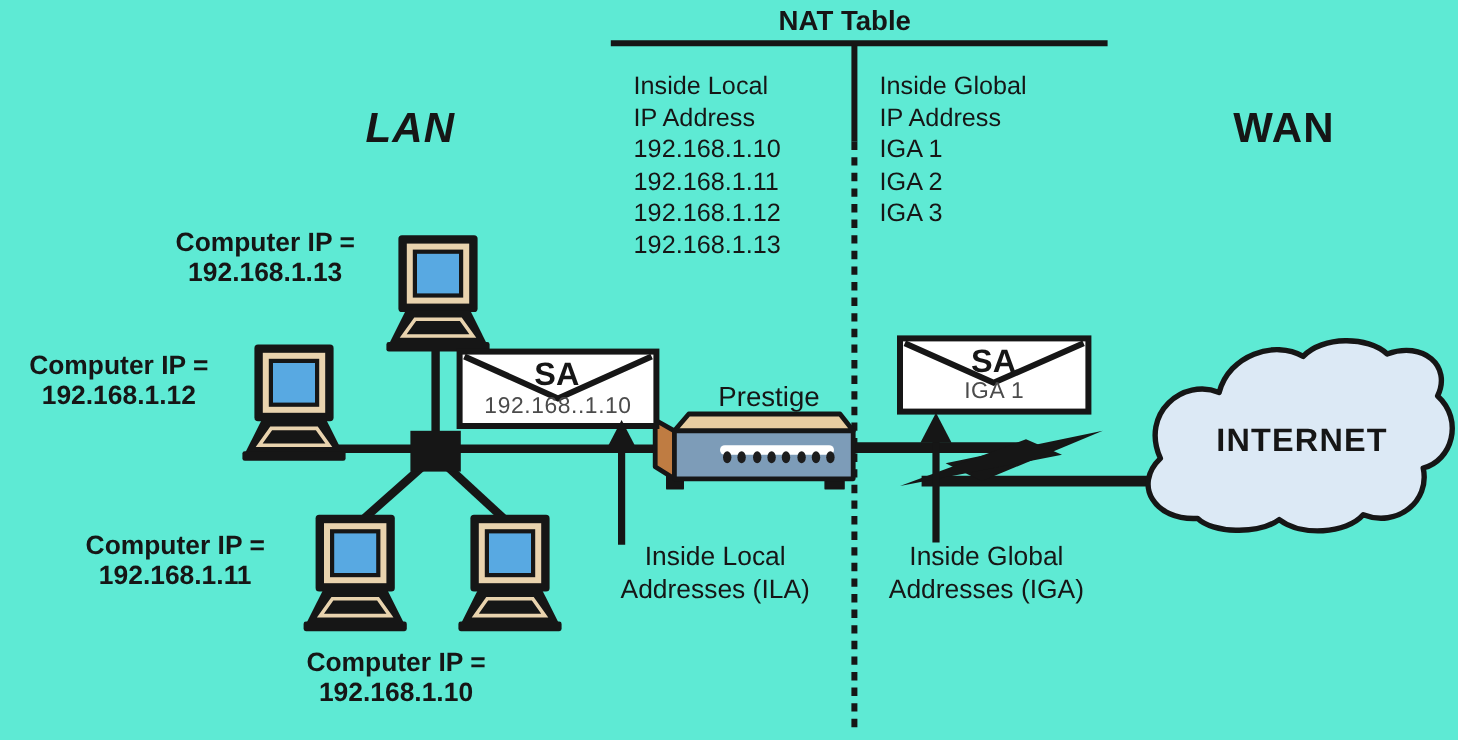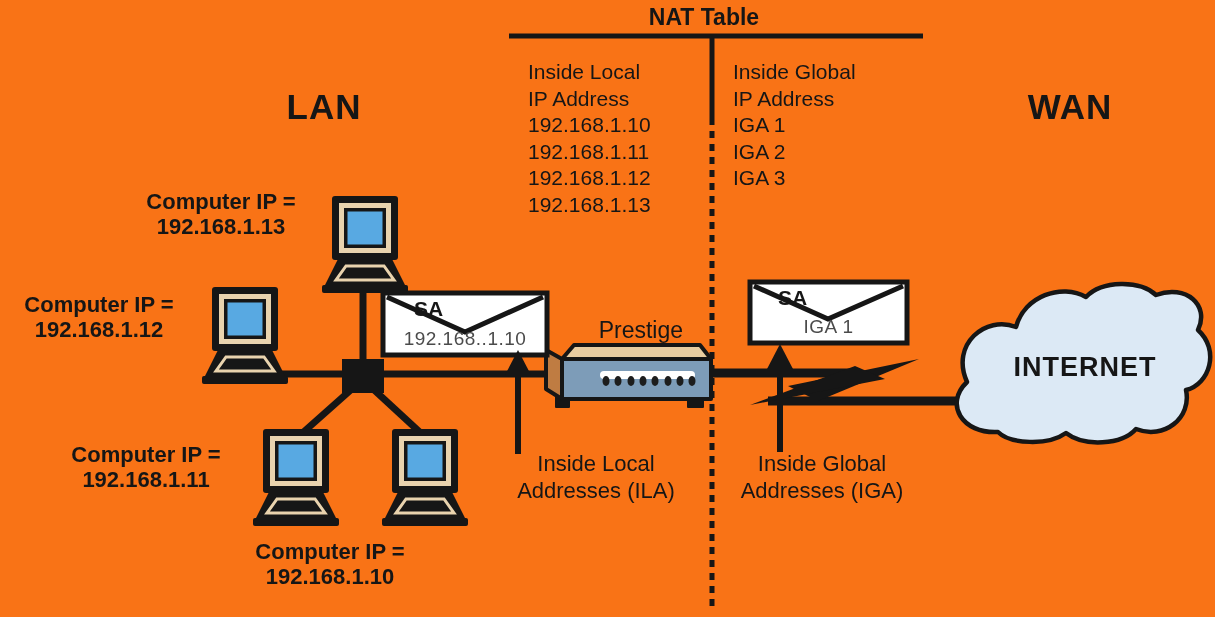--- a/index.html
+++ b/index.html
@@ -1,27 +1,27 @@
 <!DOCTYPE html>
 <html><head>
 <meta charset="utf-8">
 <style>
   html,body{margin:0;padding:0;background:#fff;}
   #stage{
-    position:relative;width:1215px;height:617px;background:#f97316;overflow:hidden;
+    position:relative;width:1215px;height:617px;background:#5eead4;overflow:hidden;
     font-family:"Liberation Sans",sans-serif;color:#161616;
   }
   #shapes{position:absolute;left:0;top:0;width:1215px;height:617px;}
   .txt{position:absolute;white-space:nowrap;}
   .center{text-align:center;}
   .zone-label{font-size:35px;font-weight:bold;letter-spacing:1px;}
   .nat-title{font-size:23px;font-weight:bold;}
   .table-col{position:absolute;font-size:21px;line-height:26.5px;}
   .comp-label{position:absolute;font-size:22px;font-weight:bold;line-height:25px;text-align:center;}
-  .sa-label{font-size:21px;font-weight:bold;}
+  .sa-label{font-size:27px;font-weight:bold;text-align:center;}
   .sa-addr{font-size:19px;color:#4b4b4b;text-align:center;letter-spacing:.5px;}
   .device-label{font-size:23px;text-align:right;}
   .flow-label{position:absolute;font-size:22px;line-height:27px;text-align:center;}
   .internet-label{font-size:27px;font-weight:bold;letter-spacing:1px;text-align:center;}
 </style>
 </head>
 <body>
 
 <div id="stage">
 
@@ -110,21 +110,21 @@
          C 1102,280 1140,280 1156,295
          C 1186,284 1210,305 1198,330
          C 1220,350 1210,384 1186,390
          C 1192,418 1164,440 1136,429
          C 1122,445 1084,447 1066,433
          C 1048,446 1010,444 998,432 Z" fill="#dce9f5" stroke="#161616" stroke-width="4.5" stroke-linejoin="round"></path>
   </svg>
 
   <div class="txt nat-title center" style="left:594px;top:4px;width:220px;">NAT Table</div>
 
-  <div class="txt zone-label center" style="left:274px;top:87px;width:100px;">LAN</div>
+  <div class="txt zone-label center" style="left:292px;top:87px;width:100px;font-style:italic;">LAN</div>
   <div class="txt zone-label center" style="left:1010px;top:87px;width:120px;">WAN</div>
 
   <div class="table-col" style="left:528px;top:59px;">
     <div>Inside Local</div>
     <div>IP Address</div>
     <div>192.168.1.10</div>
     <div>192.168.1.11</div>
     <div>192.168.1.12</div>
     <div>192.168.1.13</div>
   </div>

